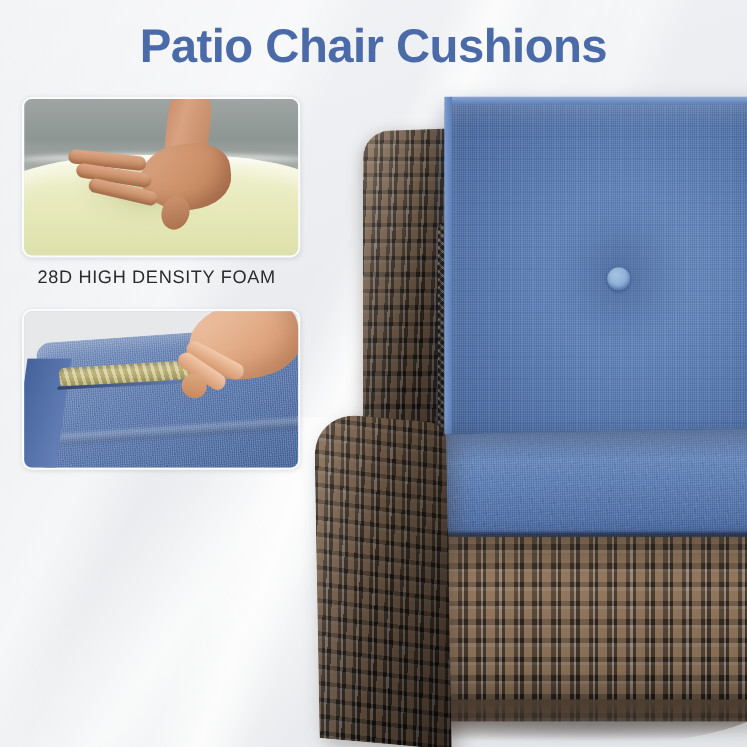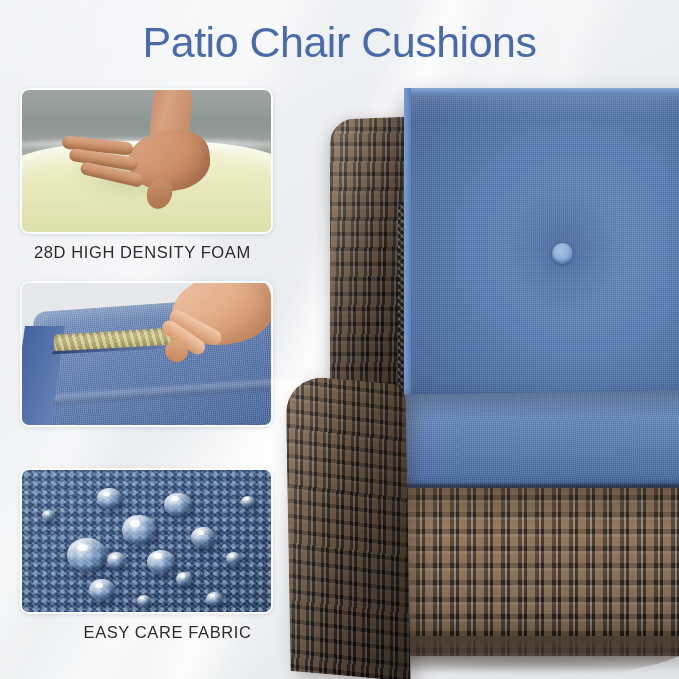--- a/index.html
+++ b/index.html
@@ -34,21 +34,21 @@
     background:linear-gradient(125deg, rgba(255,255,255,.0) 35%, rgba(255,255,255,.65) 50%, rgba(255,255,255,.0) 62%);
     pointer-events:none;
   }
 
   
   #title {
     position:absolute; left:0; right:0; top:18px;
     text-align:center;
     font-size:43px;
     line-height:49px;
-    font-weight:normal;
+    font-weight:bold;
     letter-spacing:-.5px;
     color:#4a6aa8;
     z-index:6;
   }
 
   
   .feature { position:absolute; left:20px; width:289px; z-index:5; }
   #feature-1 { top:88px; }
   #feature-2 { top:281px; }
   #feature-3 { top:468px; }
@@ -424,41 +424,20 @@
         <div class="hand2">
           <div class="palm2"></div>
           <div class="finger2 f2a"></div>
           <div class="finger2 f2b"></div>
           <div class="pinch2"></div>
         </div>
       </div>
     </div>
   </div>
 
-  <div class="feature" id="feature-3">
-    <div class="thumb">
-      <div class="water-scene">
-        <div class="bead" style="left:18%;top:48%;width:40px;height:34px;"></div>
-        <div class="bead" style="left:40%;top:32%;width:34px;height:30px;"></div>
-        <div class="bead" style="left:30%;top:13%;width:25px;height:21px;"></div>
-        <div class="bead" style="left:57%;top:16%;width:28px;height:23px;"></div>
-        <div class="bead" style="left:68%;top:40%;width:24px;height:21px;"></div>
-        <div class="bead" style="left:50%;top:56%;width:28px;height:24px;"></div>
-        <div class="bead" style="left:34%;top:58%;width:19px;height:17px;"></div>
-        <div class="bead" style="left:27%;top:77%;width:26px;height:22px;"></div>
-        <div class="bead" style="left:62%;top:72%;width:16px;height:14px;"></div>
-        <div class="bead" style="left:82%;top:58%;width:15px;height:13px;"></div>
-        <div class="bead" style="left:88%;top:18%;width:14px;height:12px;"></div>
-        <div class="bead" style="left:8%;top:28%;width:13px;height:11px;"></div>
-        <div class="bead" style="left:74%;top:86%;width:17px;height:14px;"></div>
-        <div class="bead" style="left:46%;top:88%;width:14px;height:12px;"></div>
-      </div>
-    </div>
-    <div class="caption">EASY CARE FABRIC</div>
-  </div>
 
   <div id="chair">
     <div id="back-frame" class="wicker-tex"></div>
     <div id="back-inner"></div>
 
     <div id="back-cushion">
       <div id="back-cushion-piping"></div>
       <div id="back-cushion-leftpipe"></div>
       <div id="tuft-shadow"></div>
       <div id="tuft-button"></div>

